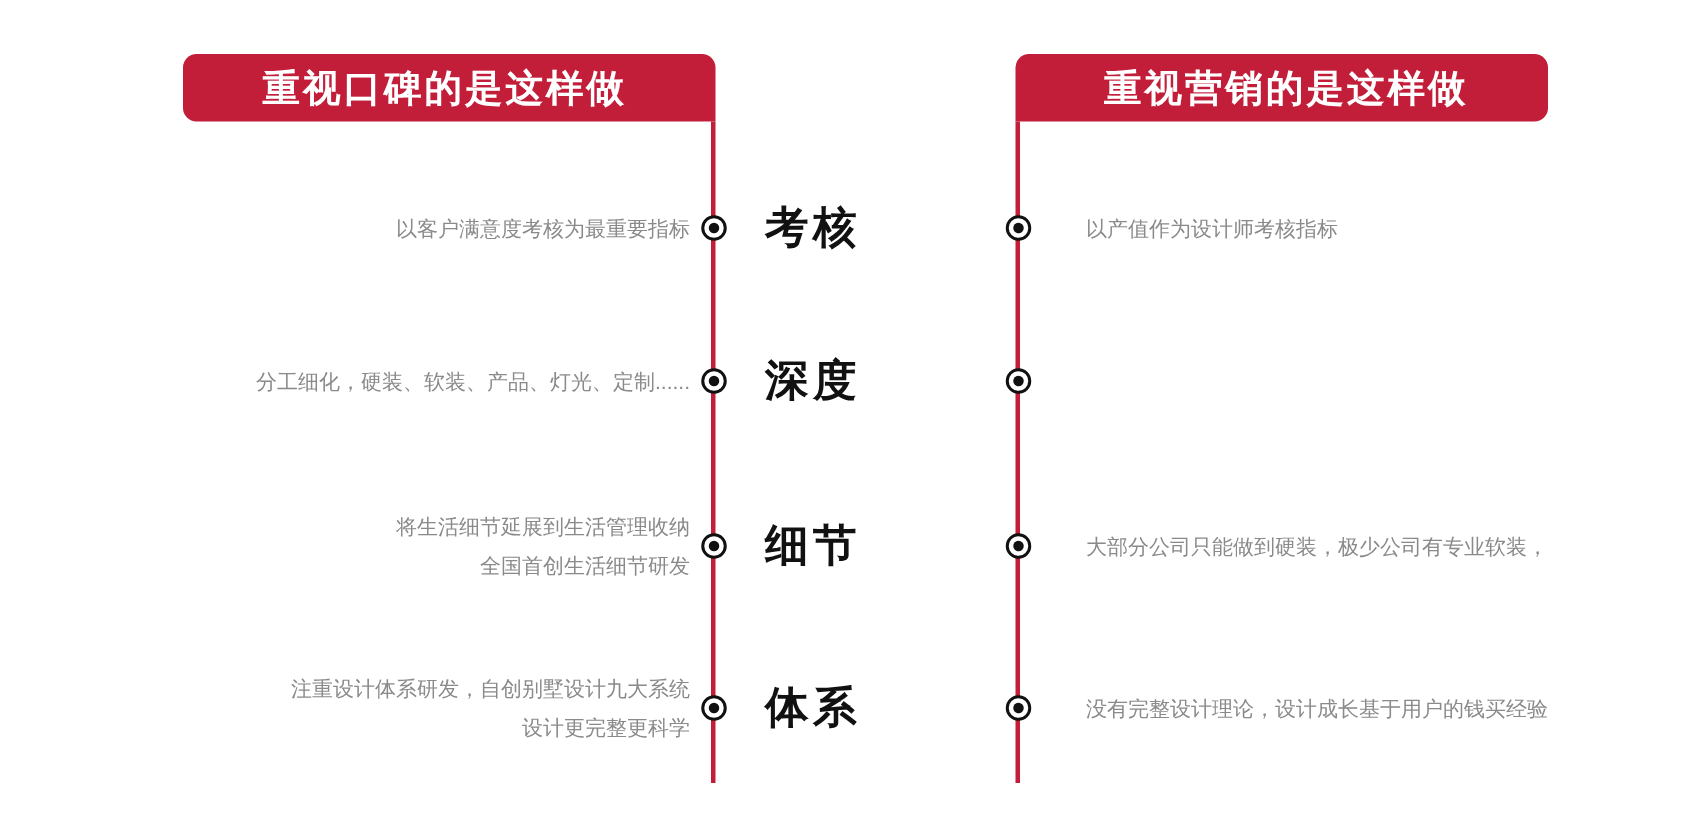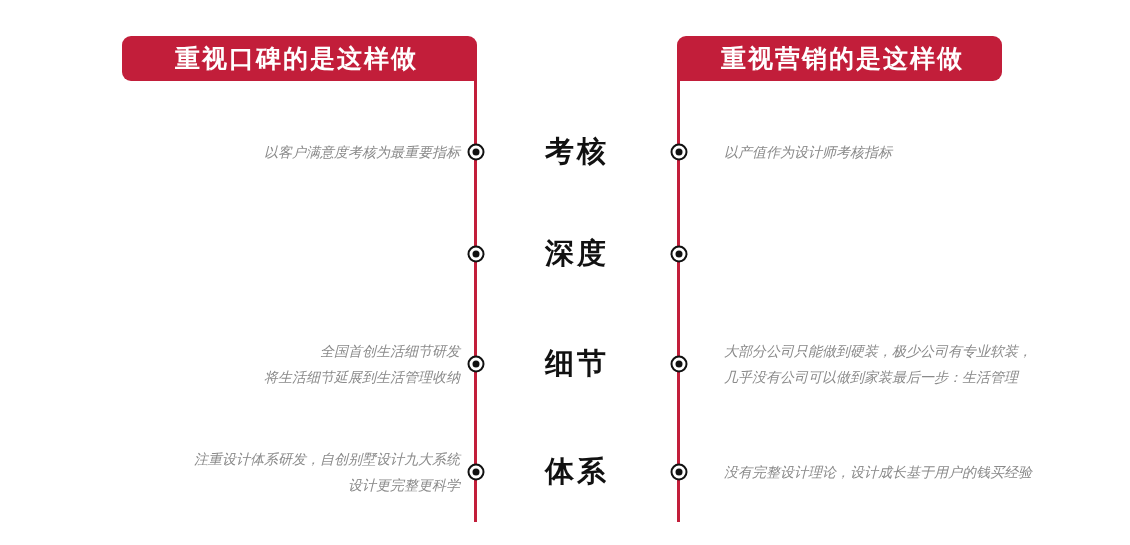--- a/index.html
+++ b/index.html
@@ -37,21 +37,21 @@
     box-sizing: border-box;
   }
   .banner-left {
     left: 110px;
     width: 355px;
     border-radius: 9px 9px 0 9px;
     padding-right: 6px;
   }
   .banner-right {
     left: 665px;
-    width: 325px;
+    width: 355px;
     border-radius: 9px 9px 9px 0;
     padding-left: 6px;
   }
 
   
   .axis {
     position: absolute;
     top: 81px;
     width: 3px;
     height: 441px;
@@ -90,38 +90,36 @@
     background: #111111;
   }
   .node-left  { left: 463.5px; }
   .node-right { left: 666.5px; }
 
   
   .cat-label {
     position: absolute;
     left: 498px;
     width: 134px;
-    text-align: center;
     transform: translateY(-50%);
     font-size: 29px;
     font-weight: 700;
     color: #111111;
     letter-spacing: 3px;
     white-space: nowrap;
   }
 
   
   .desc {
     position: absolute;
     transform: translateY(-50%);
     font-size: 14px;
     line-height: 26px;
     color: #8a8a8a;
     white-space: nowrap;
-    font-style: italic;
   }
   .desc-left {
     right: 682px;
     text-align: right;
   }
   .desc-right {
     left: 712px;
     text-align: left;
   }
   .desc .line { display: block; }
@@ -144,39 +142,39 @@
     <div class="node node-left"></div>
     <div class="cat-label">考核</div>
     <div class="node node-right"></div>
     <div class="desc desc-right">
       <span class="line">以产值作为设计师考核指标</span>
     </div>
   </div>
 
   <div class="row" style="top:254px;">
     <div class="desc desc-left">
+      <span class="line">分工细化，硬装、软装、产品、灯光、定制......</span>
     </div>
     <div class="node node-left"></div>
     <div class="cat-label">深度</div>
     <div class="node node-right"></div>
     <div class="desc desc-right">
     </div>
   </div>
 
   <div class="row" style="top:364px;">
     <div class="desc desc-left">
+      <span class="line">将生活细节延展到生活管理收纳</span>
       <span class="line">全国首创生活细节研发</span>
-      <span class="line">将生活细节延展到生活管理收纳</span>
     </div>
     <div class="node node-left"></div>
     <div class="cat-label">细节</div>
     <div class="node node-right"></div>
     <div class="desc desc-right">
       <span class="line">大部分公司只能做到硬装，极少公司有专业软装，</span>
-      <span class="line">几乎没有公司可以做到家装最后一步：生活管理</span>
     </div>
   </div>
 
   <div class="row" style="top:472px;">
     <div class="desc desc-left">
       <span class="line">注重设计体系研发，自创别墅设计九大系统</span>
       <span class="line">设计更完整更科学</span>
     </div>
     <div class="node node-left"></div>
     <div class="cat-label">体系</div>

